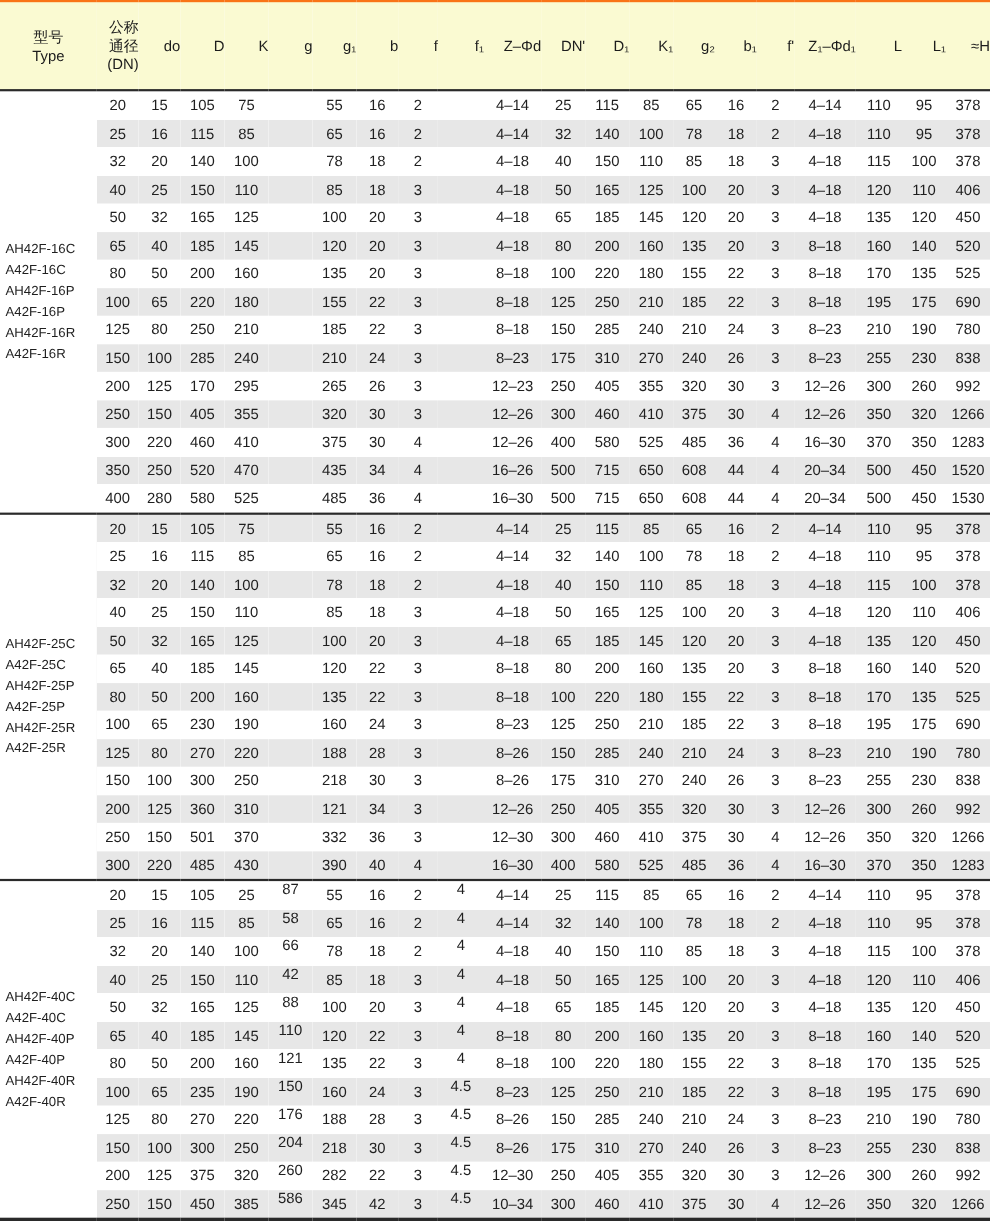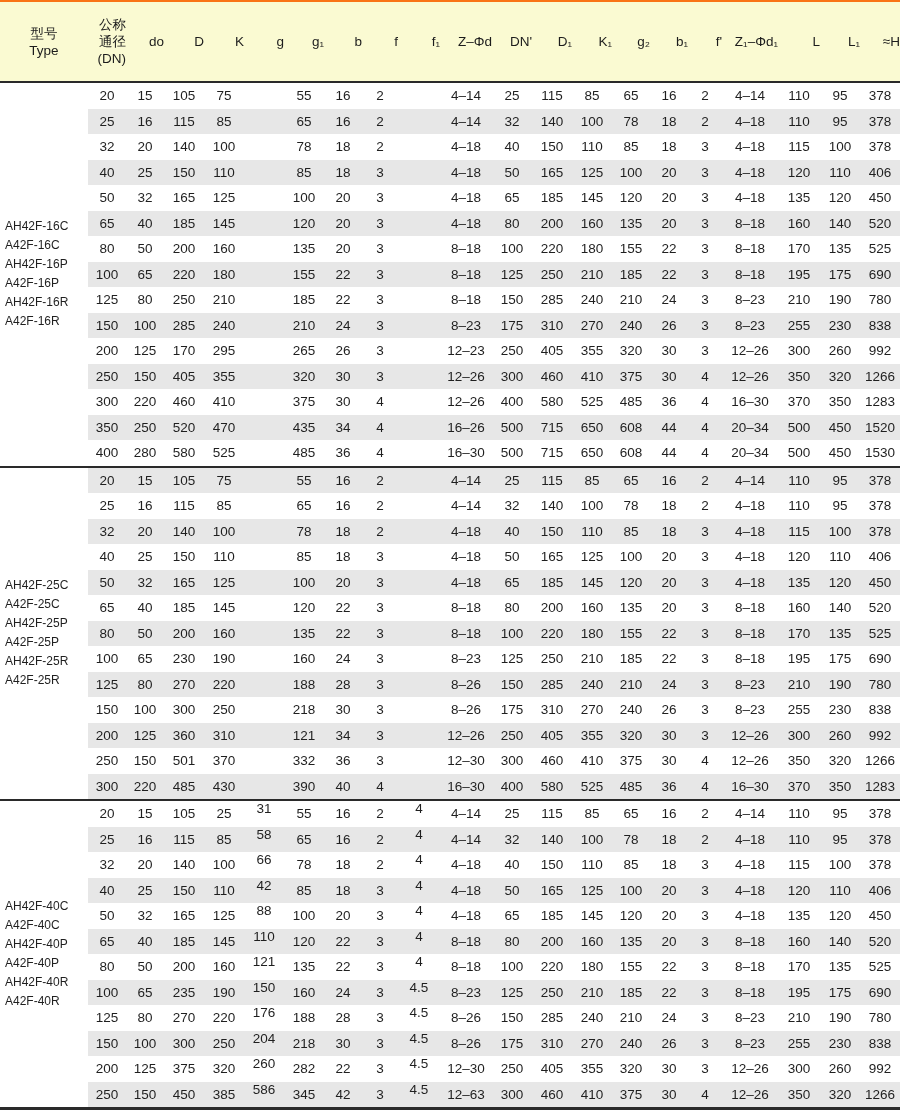--- a/index.html
+++ b/index.html
@@ -736,21 +736,21 @@
             <div>A42F-40C</div>
             <div>AH42F-40P</div>
             <div>A42F-40P</div>
             <div>AH42F-40R</div>
             <div>A42F-40R</div>
           </td>
           <td>20</td>
           <td>15</td>
           <td>105</td>
           <td>25</td>
-          <td><span class="raised">31</span></td>
+          <td><span class="raised">87</span></td>
           <td>55</td>
           <td>16</td>
           <td>2</td>
           <td><span class="raised">4</span></td>
           <td>4–14</td>
           <td>25</td>
           <td>115</td>
           <td>85</td>
           <td>65</td>
           <td>16</td>
@@ -983,21 +983,21 @@
         <tr class="alt">
           <td>250</td>
           <td>150</td>
           <td>450</td>
           <td>385</td>
           <td><span class="raised">586</span></td>
           <td>345</td>
           <td>42</td>
           <td>3</td>
           <td><span class="raised">4.5</span></td>
-          <td>12–63</td>
+          <td>10–34</td>
           <td>300</td>
           <td>460</td>
           <td>410</td>
           <td>375</td>
           <td>30</td>
           <td>4</td>
           <td>12–26</td>
           <td>350</td>
           <td>320</td>
           <td>1266</td>

